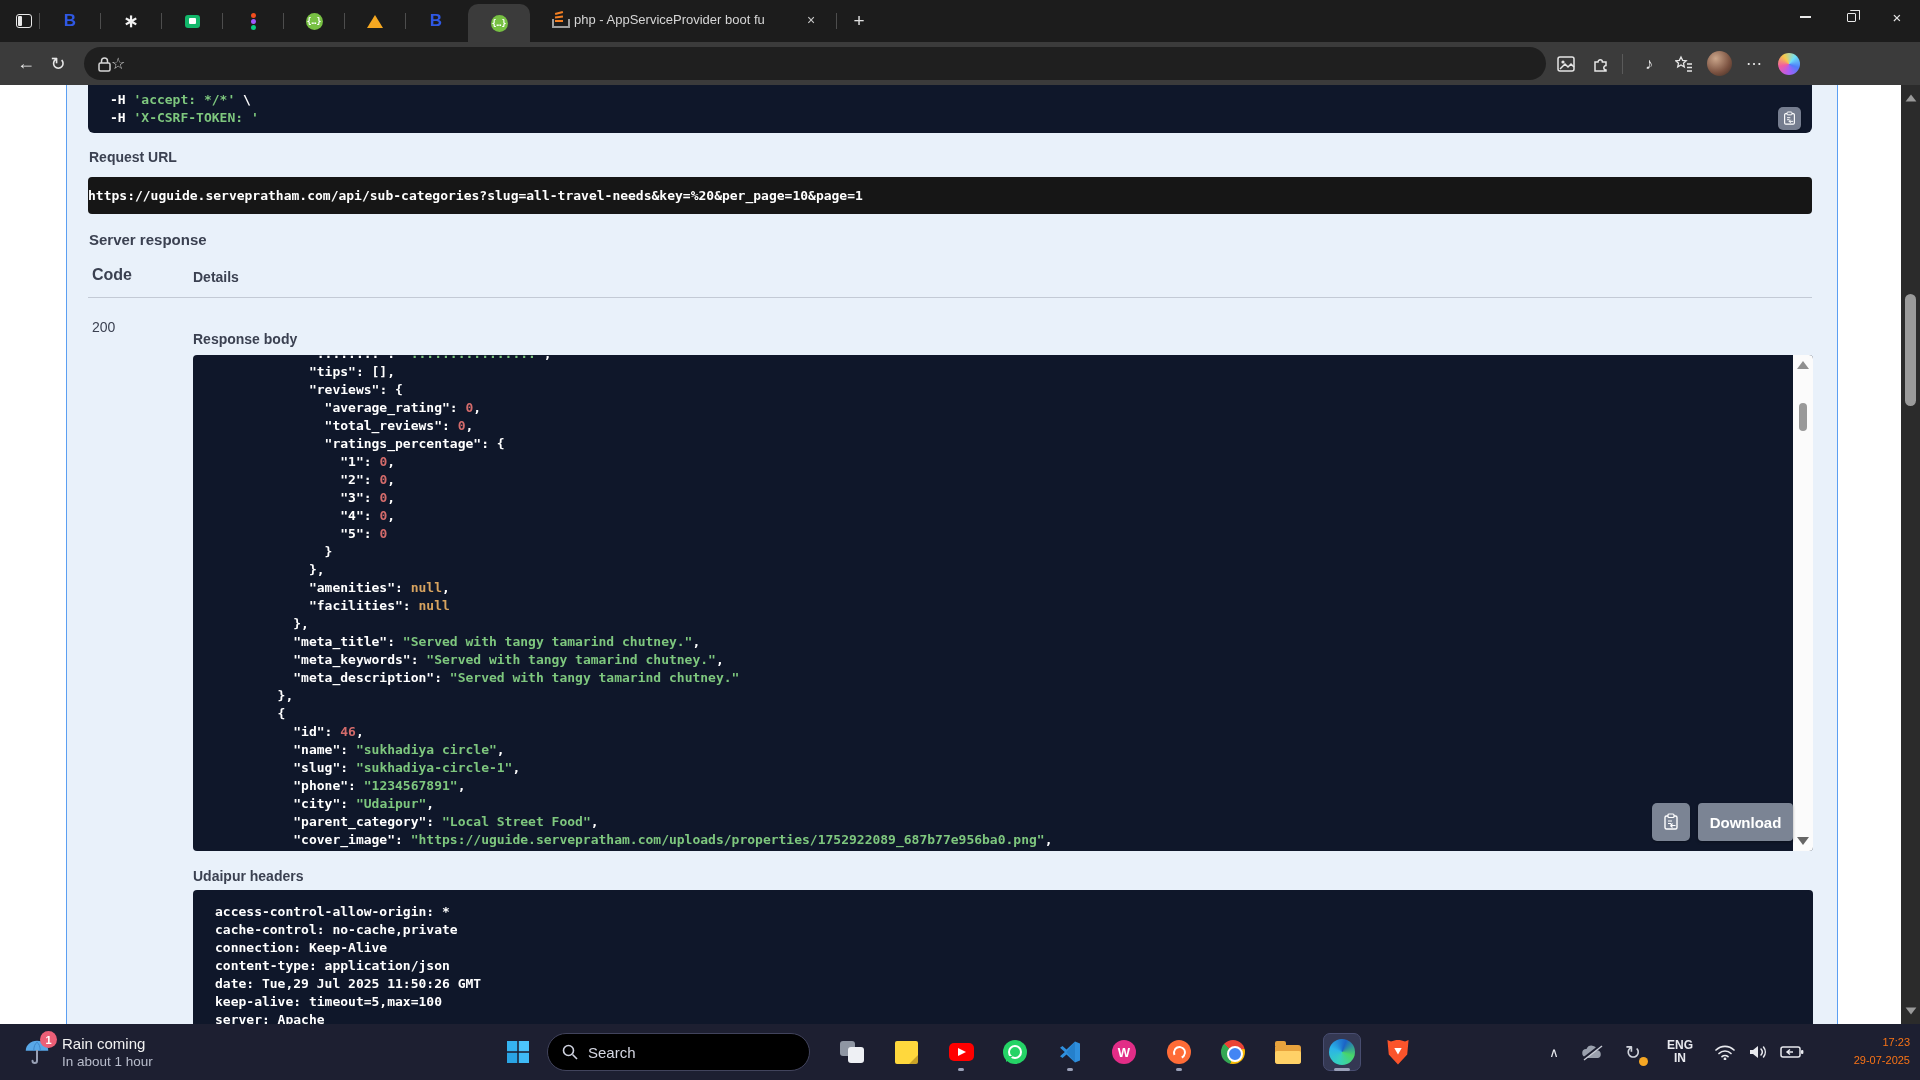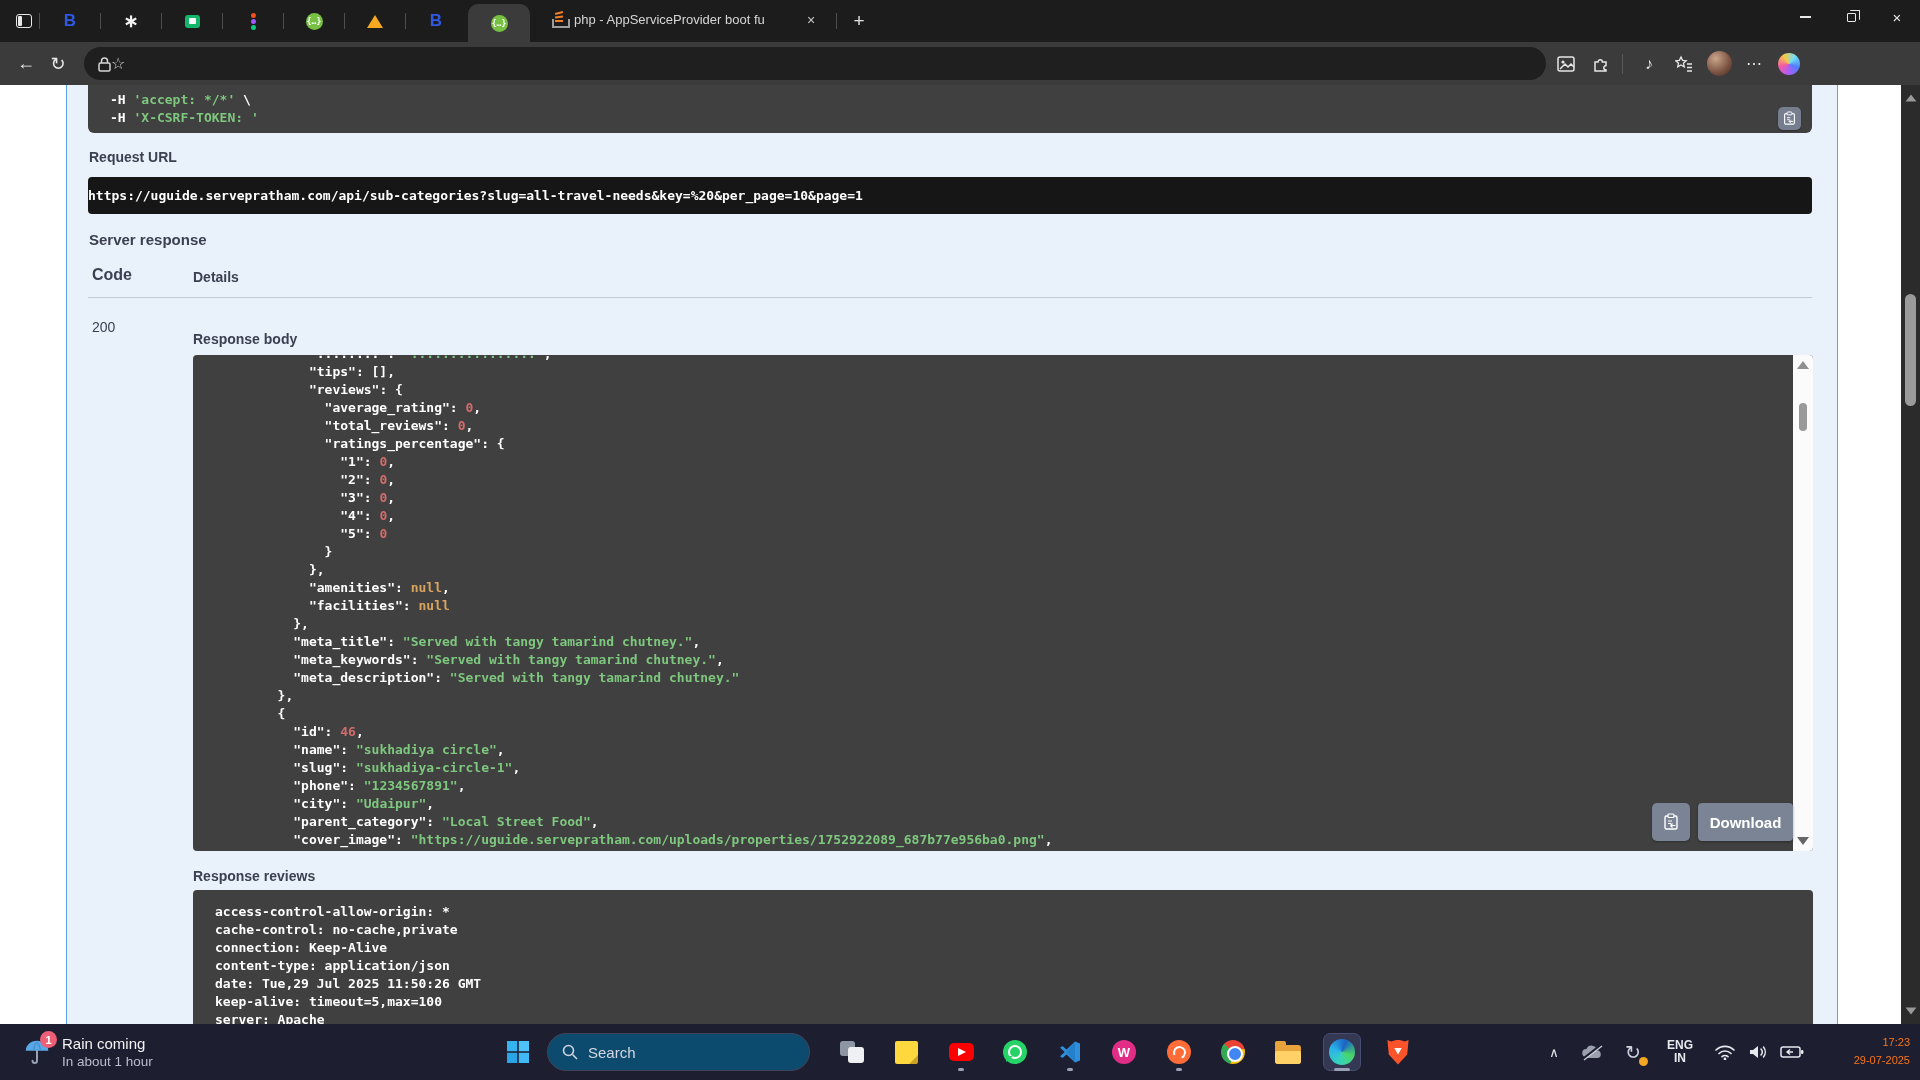--- a/index.html
+++ b/index.html
@@ -58,21 +58,21 @@
   .tb-div { width:1px; height:20px; background:#5a5a5a; margin:0 6px; flex:none; }
   .avatar { width:25px; height:25px; border-radius:50%;
             background:radial-gradient(circle at 35% 30%, #caa58a, #7a5140 60%, #3a2b22); }
   .copilot { width:22px; height:22px; border-radius:50%;
              background:conic-gradient(from 40deg, #6ee0f7, #4f7df9, #b05cf6, #f25ca2, #f7c948, #6ee0f7); }
 
   
   .content { position:absolute; left:0; top:85px; width:1920px; height:939px; background:#fff; overflow:hidden; }
   .opblock { position:absolute; left:66px; top:-30px; width:1772px; height:1500px;
              background:#e9f1fa; border:1px solid #5b9ff2; border-radius:6px; }
-  .darkblock { position:absolute; background:#404040; border-radius:4px; }
+  .darkblock { position:absolute; background:#0f172a; border-radius:4px; }
   .mono { font-family:"DejaVu Sans Mono", monospace; font-weight:bold; font-size:13px; line-height:18px; color:#fff; }
   .sw-label { position:absolute; font-size:14px; font-weight:bold; color:#3b4151; }
   .js { color:#7ec77e; } .jn { color:#d7a35f; } .jd { color:#d36b6b; } .jk { color:#ffffff; }
   .copybtn { position:absolute; background:#757d8f; border-radius:5px; display:flex; align-items:center; justify-content:center;
              box-shadow:0 1px 2px rgba(0,0,0,.3); }
   .dlbtn { position:absolute; background:#7b8494; border-radius:4px; color:#fff; font-weight:bold; font-size:15px;
            display:flex; align-items:center; justify-content:center; box-shadow:0 1px 3px rgba(0,0,0,.35); }
   .tri-up { width:0; height:0; border-left:6px solid transparent; border-right:6px solid transparent; border-bottom:8px solid #8f8f8f; }
   .tri-down { width:0; height:0; border-left:6px solid transparent; border-right:6px solid transparent; border-top:8px solid #666; }
   .pg-scroll { position:absolute; right:0; top:0; width:19px; height:939px; background:#2b2b2b; }
@@ -81,21 +81,21 @@
   
   .taskbar { position:absolute; left:0; top:1024px; width:1920px; height:56px; background:#1d1f31;
              display:block; color:#fff; }
   .weather { position:absolute; left:14px; top:6px; display:flex; align-items:center; gap:10px; height:44px; padding:0 8px; border-radius:6px; }
   .wbadge { position:absolute; left:26px; top:1px; width:17px; height:17px; background:#ec5f77; border-radius:50%;
             color:#fff; font-size:11px; font-weight:bold; display:flex; align-items:center; justify-content:center; z-index:2; }
   .wtitle { font-size:15px; color:#f2f2f2; line-height:18px; }
   .wsub { font-size:13.5px; color:#b9bdcc; line-height:17px; }
   .tb-item { position:absolute; top:7px; width:42px; height:42px; border-radius:6px;
              display:flex; align-items:center; justify-content:center; }
-  .searchpill { position:absolute; left:547px; top:9px; width:263px; height:38px; background:#0c4a6e;
+  .searchpill { position:absolute; left:547px; top:9px; width:263px; height:38px; background:#000000;
                 border:1px solid #41435c; border-radius:19px; display:flex; align-items:center; padding:0 14px; gap:10px; }
   .searchpill span { color:#d5d7e2; font-size:15px; }
   .rundot { position:absolute; bottom:2px; left:50%; transform:translateX(-50%); width:6px; height:3px; border-radius:2px; background:#9aa0b8; }
   .rundot.wide { width:16px; }
   .appbox { position:absolute; inset:2px; border-radius:7px; background:#343853; border:1px solid #484d70; }
   .ytico { width:25px; height:18px; background:#f00; border-radius:5px; position:relative; }
   .ytico::before { content:""; position:absolute; left:9px; top:4.5px; border-left:8px solid #fff; border-top:4.5px solid transparent; border-bottom:4.5px solid transparent; }
   .waico { width:24px; height:24px; border-radius:50%; background:#25d366; position:relative; }
   .waico::before { content:""; position:absolute; left:5px; top:5px; width:10px; height:10px; border:2.4px solid #fff; border-radius:50%; }
   .waico::after { content:""; position:absolute; left:3px; bottom:2px; border-top:6px solid #25d366; border-left:0 solid transparent; border-right:7px solid transparent; }
@@ -310,21 +310,21 @@
         <svg width="16" height="18" viewBox="0 0 16 18">
           <rect x="2" y="3" width="12" height="13" rx="1.5" fill="none" stroke="#fff" stroke-width="1.4"></rect>
           <rect x="5" y="1" width="6" height="3.5" rx="1" fill="#7b8494" stroke="#fff" stroke-width="1.2"></rect>
           <path d="M5 8h4M5 10.5h3" stroke="#fff" stroke-width="1.2"></path>
           <path d="M12.5 12.5h-5m0 0l2-2m-2 2l2 2" stroke="#fff" stroke-width="1.2" fill="none"></path>
         </svg>
       </div>
       <div class="dlbtn" style="left:1505px; top:448px; width:95px; height:38px;">Download</div>
     </div>
 
-    <div class="sw-label" style="left:193px; top:783px;">Response reviews</div>
+    <div class="sw-label" style="left:193px; top:783px;">Udaipur headers</div>
     <div class="darkblock" style="left:193px; top:805px; width:1620px; height:320px;">
       <pre class="mono" style="margin:0; padding:13px 16px 0 22px; white-space:pre;">access-control-allow-origin: *
 cache-control: no-cache,private
 connection: Keep-Alive
 content-type: application/json
 date: Tue,29 Jul 2025 11:50:26 GMT
 keep-alive: timeout=5,max=100
 server: Apache</pre>
     </div>
 

